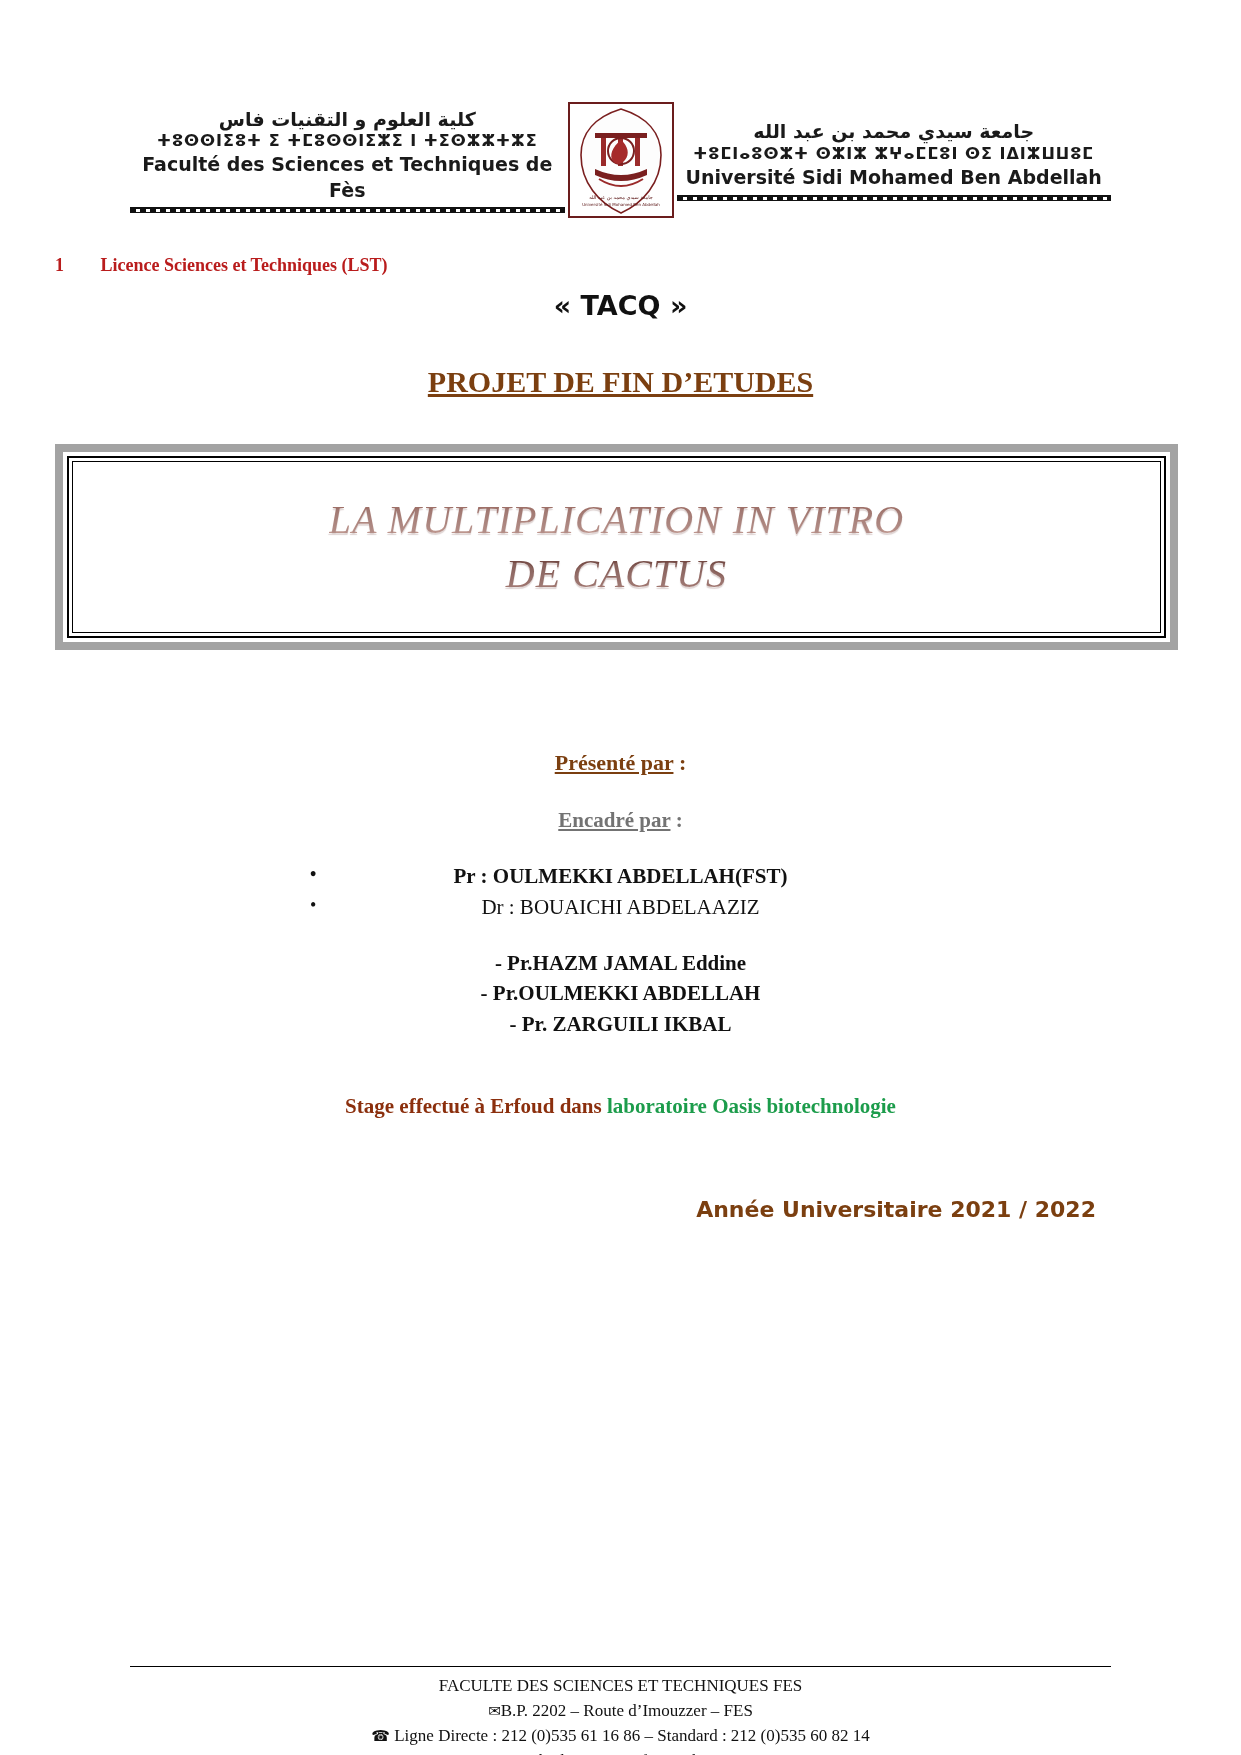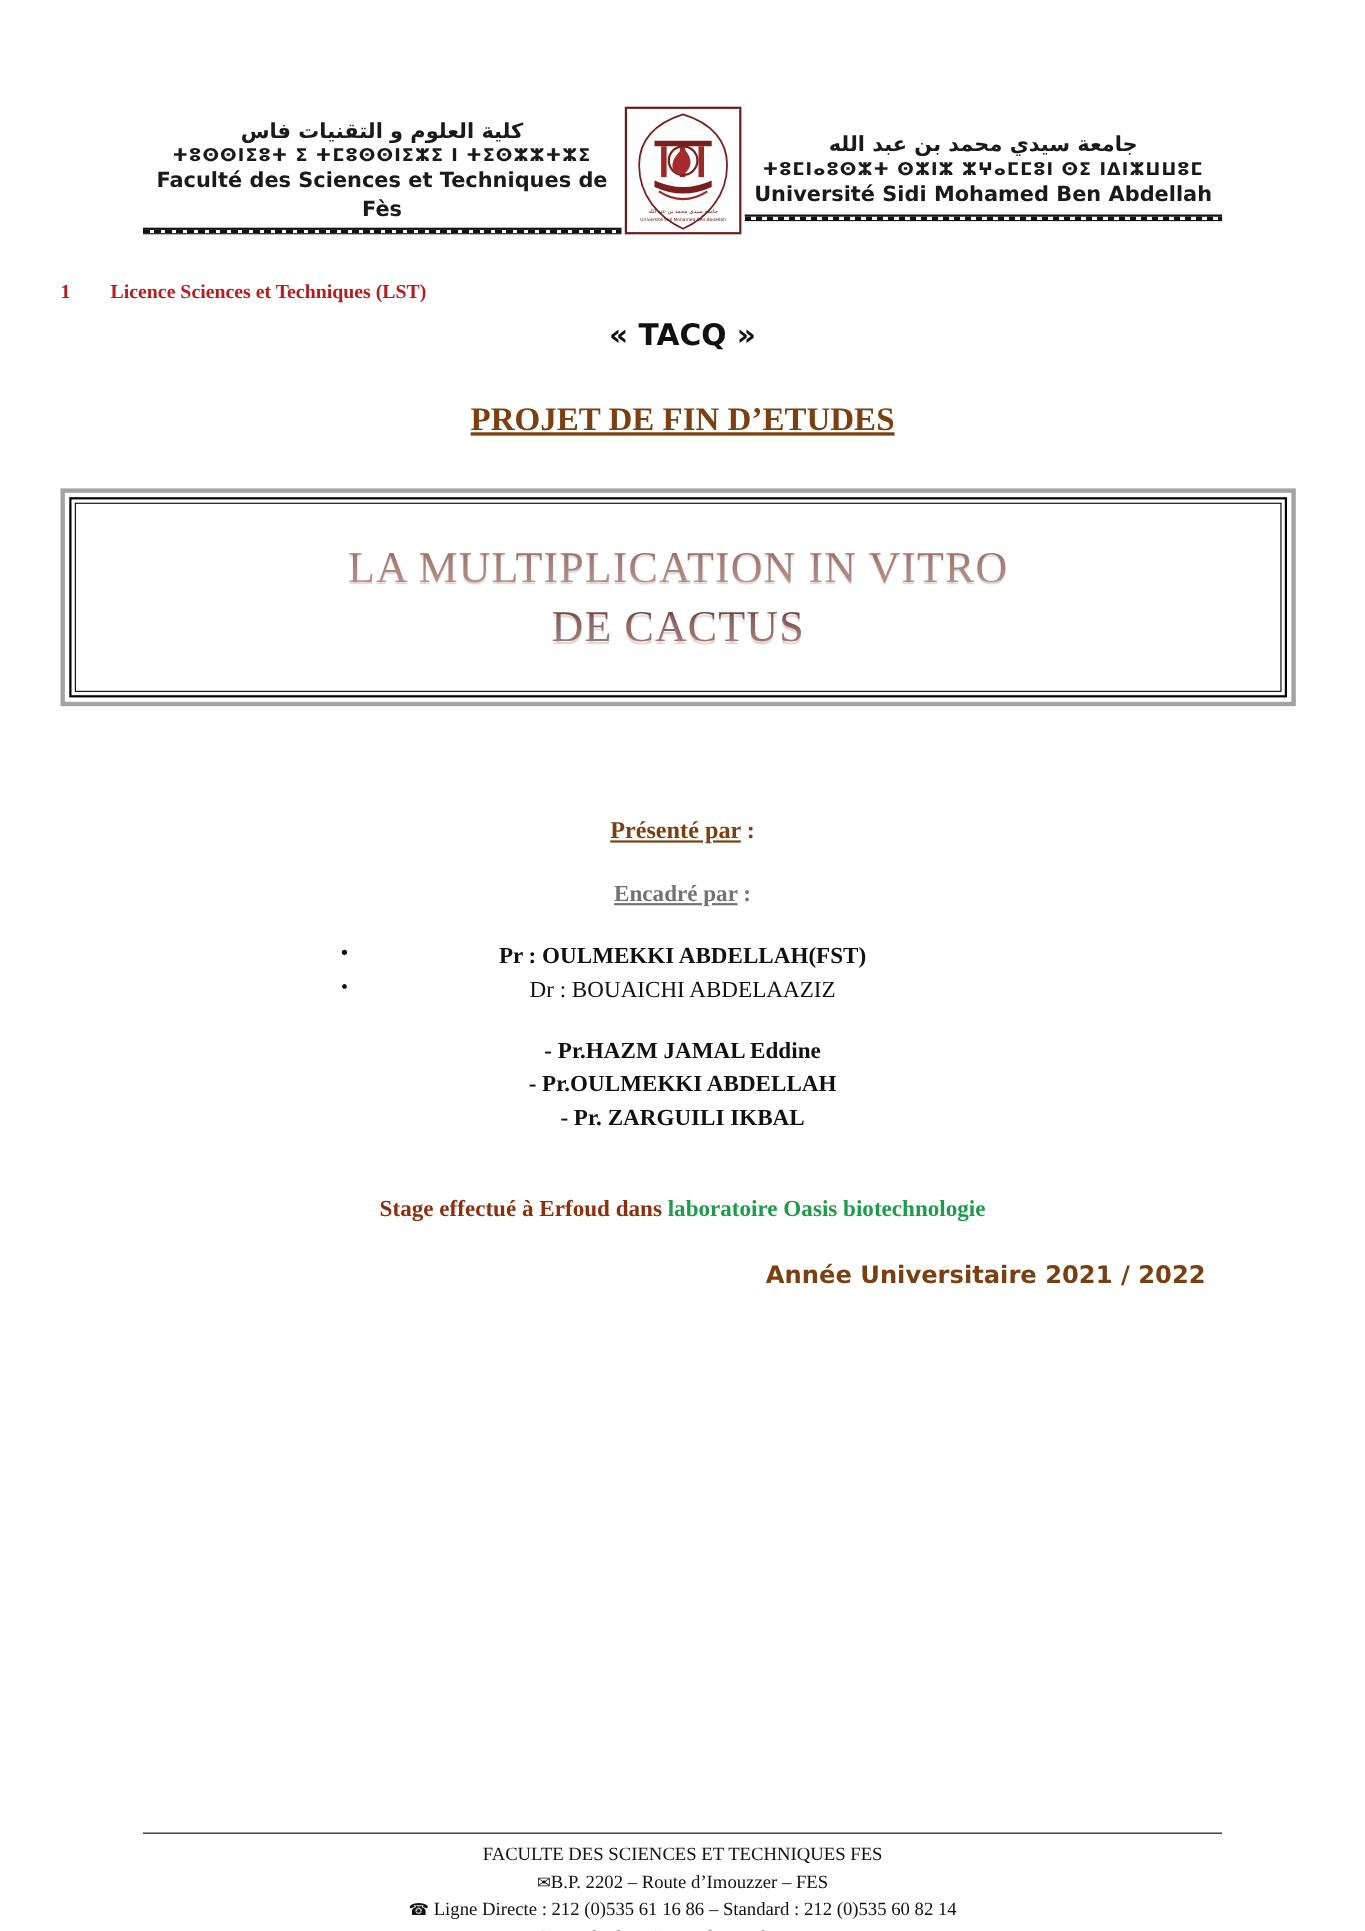--- a/index.html
+++ b/index.html
@@ -22,20 +22,21 @@
     box-sizing: border-box;
     padding: 0;
   }
 
   
   .header {
     position: relative;
     margin: 95px 130px 0 130px;
     height: 130px;
     display: flex;
+    align-items: center;
     justify-content: space-between;
   }
   .hdr-side {
     width: 465px;
     display: flex;
     flex-direction: column;
     align-items: center;
     justify-content: center;
     text-align: center;
   }
@@ -105,23 +106,24 @@
     font-weight: bold;
     font-size: 30px;
     color: #7b3f10;
     text-decoration: underline;
     margin-top: 40px;
   }
 
   
   .framebox {
     margin: 45px 63px 0 55px;
-    border: 4px solid #a3a3a3;
+    border: 8px solid #a3a3a3;
     padding: 4px;
     background: #fff;
+    font-style: italic;
   }
   .framebox-inner {
     border: 2px solid #000;
     padding: 3px;
   }
   .framebox-inner2 {
     border: 1px solid #000;
     height: 170px;
     display: flex;
     align-items: center;
@@ -212,21 +214,21 @@
     margin-top: 55px;
     text-align: center;
     font-family: "Liberation Serif", serif;
     font-weight: bold;
     font-size: 21px;
     color: #8b2f0d;
   }
   .stage .lab { color: #1c9c4b; }
 
   .annee {
-    margin-top: 36px;
+    margin-top: 78px;
     text-align: right;
     padding-right: 145px;
     font-family: "DejaVu Sans", sans-serif;
     font-weight: bold;
     font-size: 22px;
     color: #7b3f10;
   }
 
   
   .footer {

